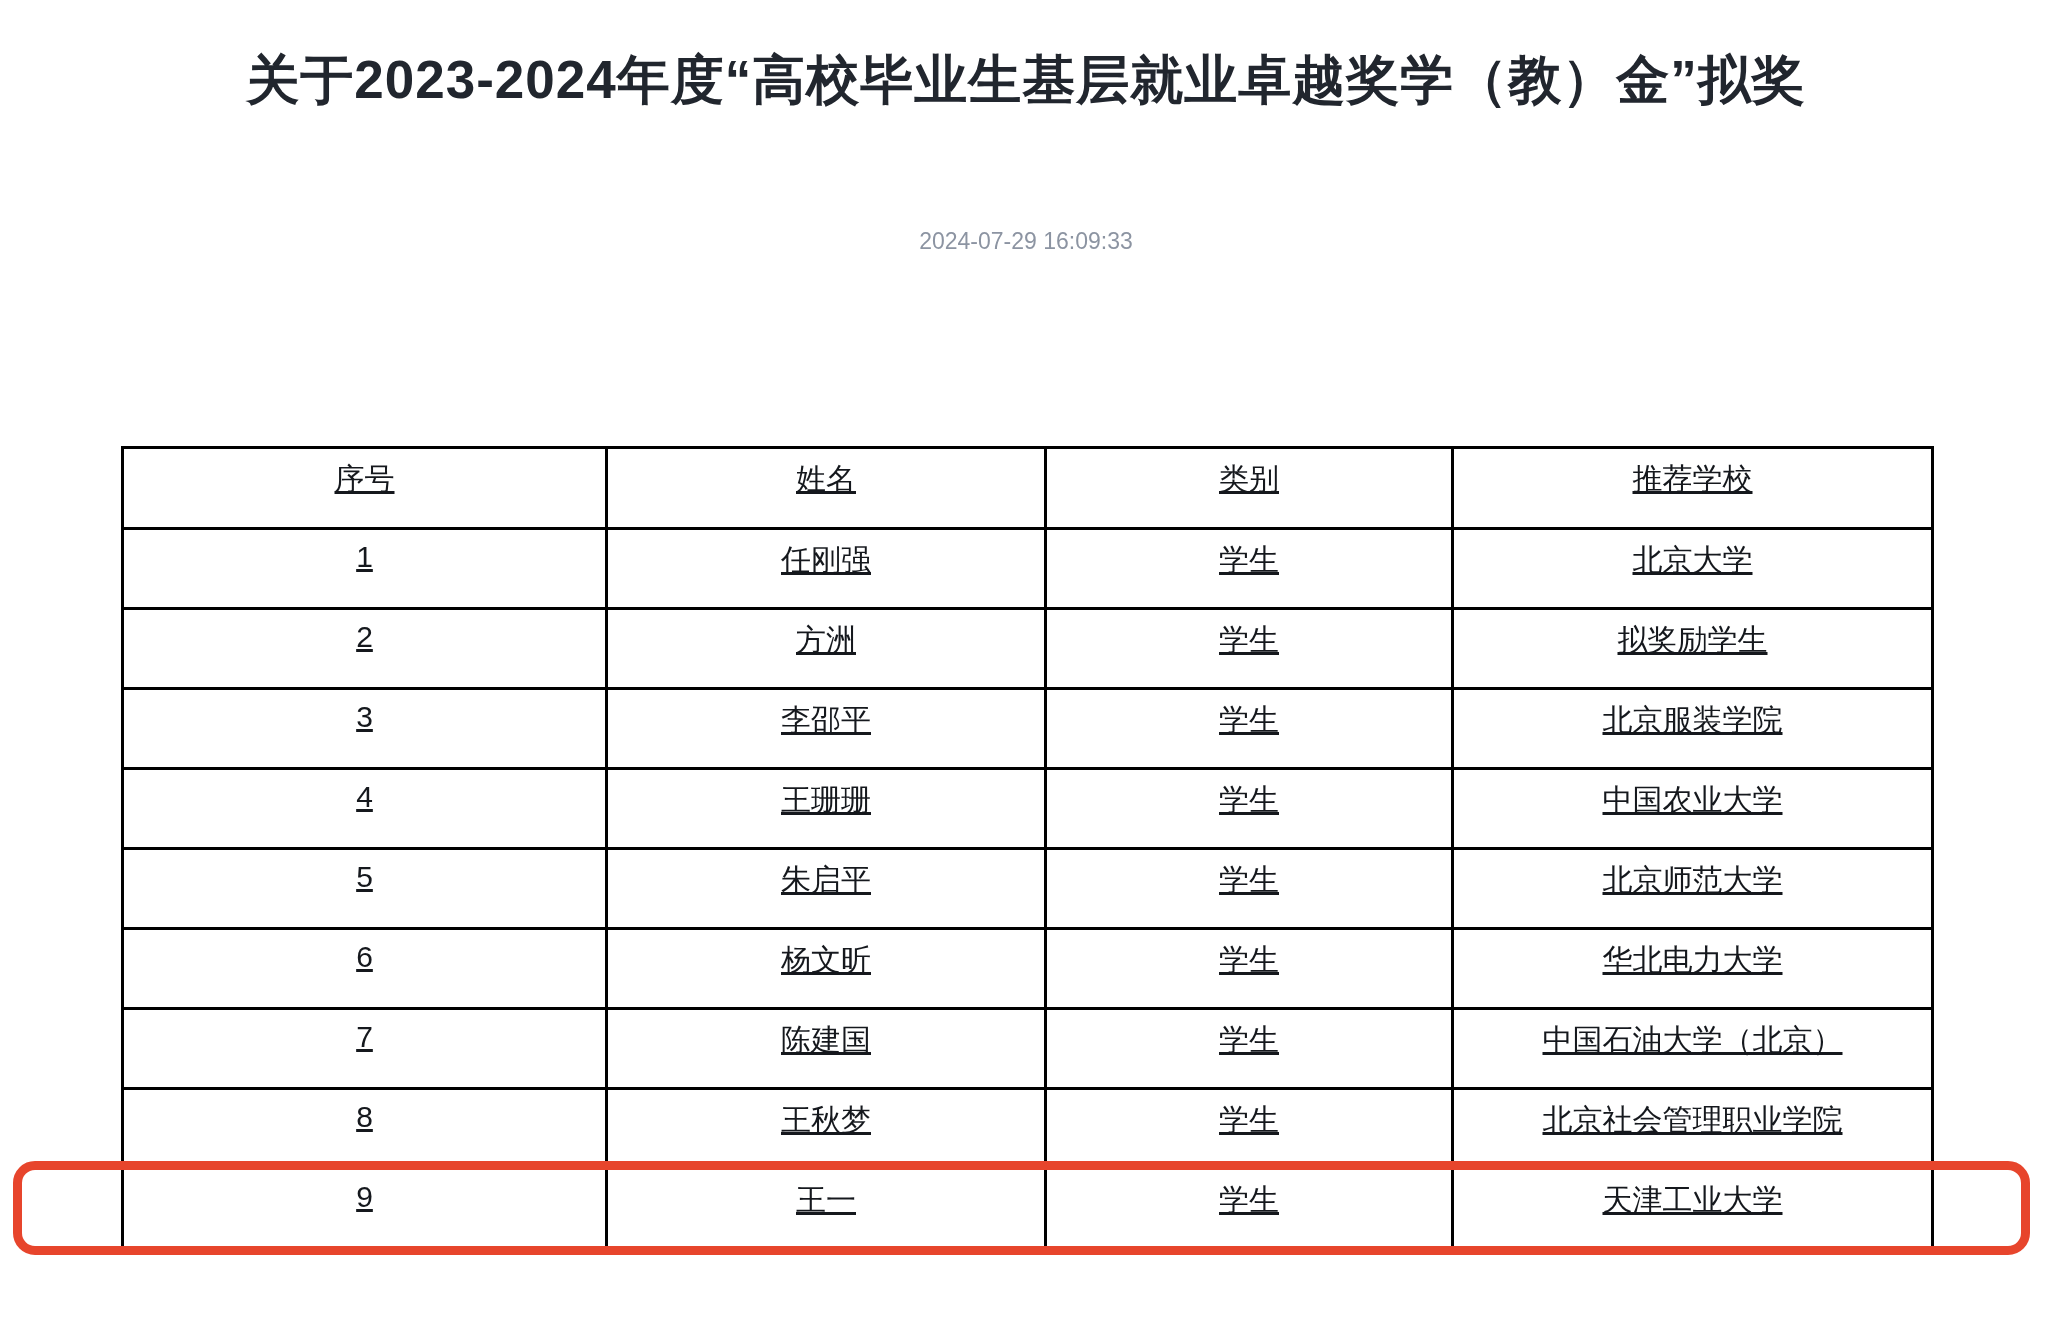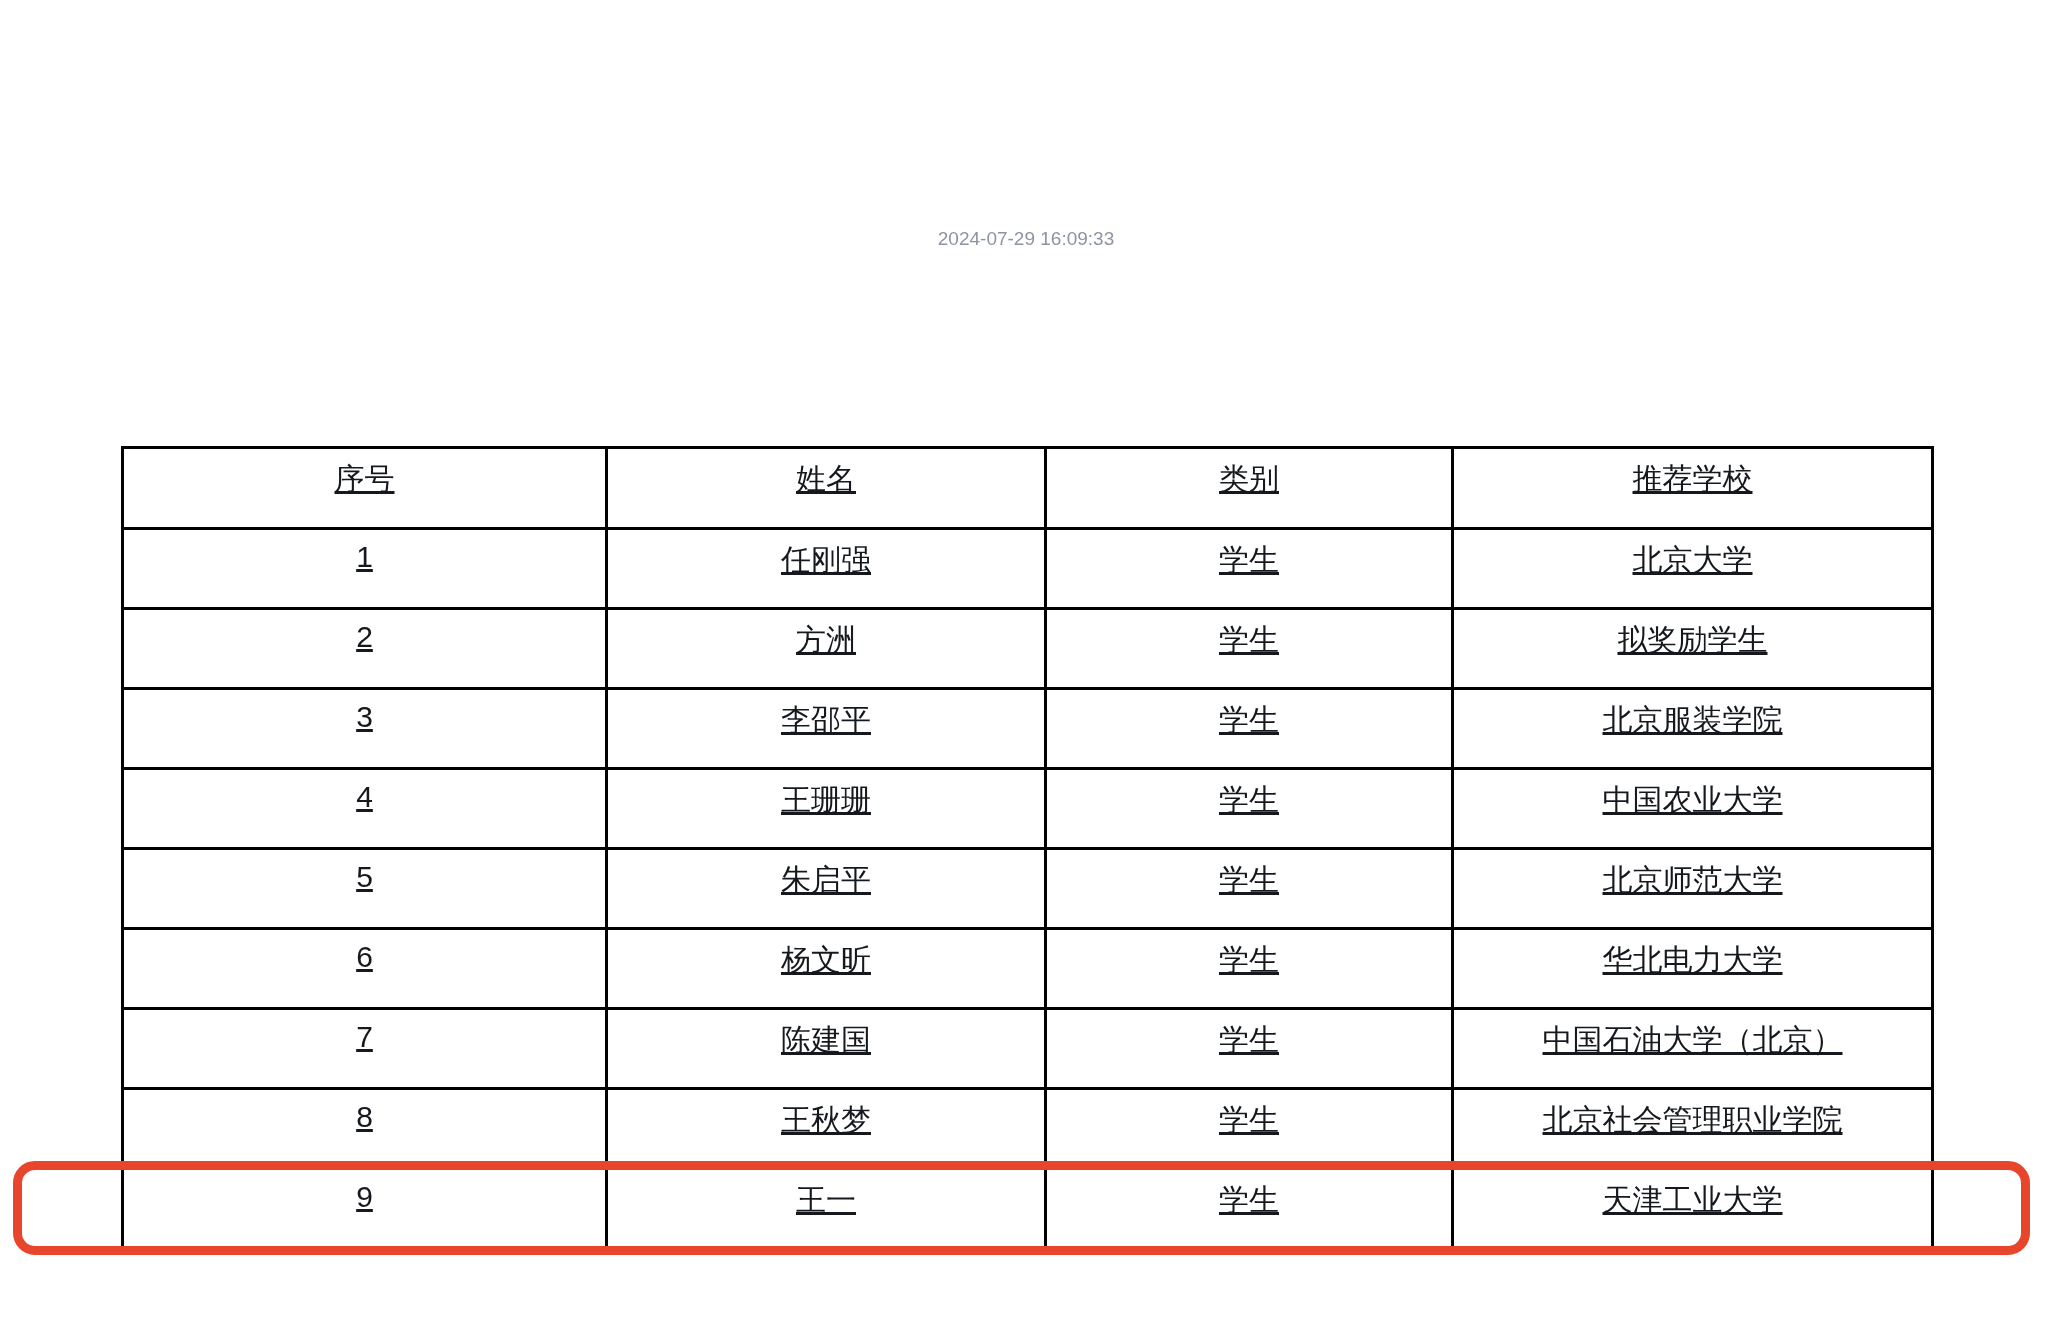--- a/index.html
+++ b/index.html
@@ -12,21 +12,21 @@
   }
   .title{
     position:absolute;top:12px;left:0;width:100%;
     text-align:center;font-weight:700;
     font-size:53px;line-height:64px;
     color:#21262e;
     letter-spacing:1px;
   }
   .pub-date{
     position:absolute;top:228px;left:0;width:100%;
-    text-align:center;font-size:19px;color:#8c94a2;
+    text-align:center;font-size:23px;color:#8c94a2;
   }
   .intro{
     position:absolute;top:316px;left:106px;width:1842px;
     font-size:31px;line-height:53px;color:#252b34;
     text-indent:62px;text-align:justify;
   }
   .table-zone{
     position:absolute;top:446px;left:121px;width:1810px;
   }
   table{
@@ -49,21 +49,21 @@
     box-sizing:border-box;
     background:transparent;
     pointer-events:none;
   }
 </style>
 </head>
 <body>
 
 <div class="page">
 
-  <h1 class="title"><br></h1>
+  <h1 class="title"><span>关于2023-2024年度“高校毕业生基层就业卓越奖学（教）金”拟奖</span><br></h1>
 
   <div class="pub-date">2024-07-29 16:09:33</div>
 
 
   <div class="table-zone">
     <table>
       <colgroup>
         <col style="width:484px">
         <col style="width:439px">
         <col style="width:407px">

